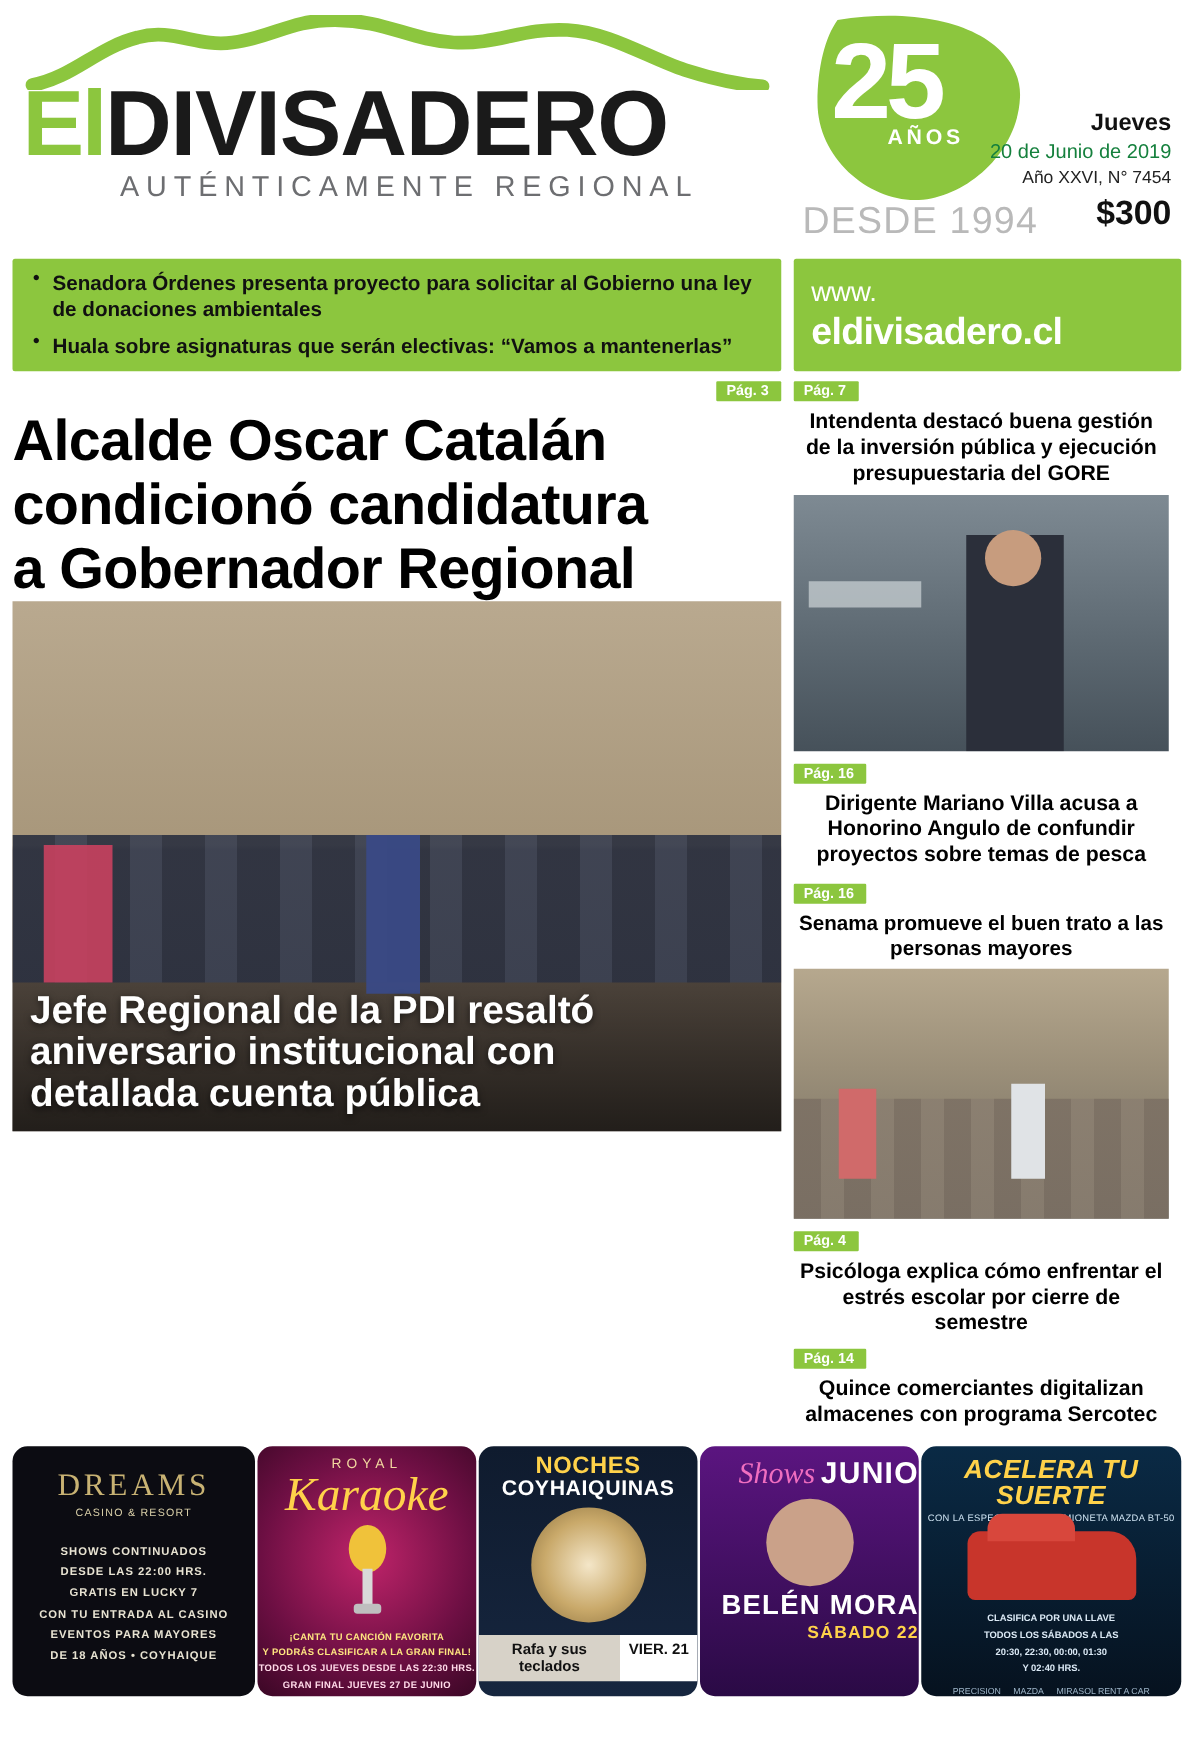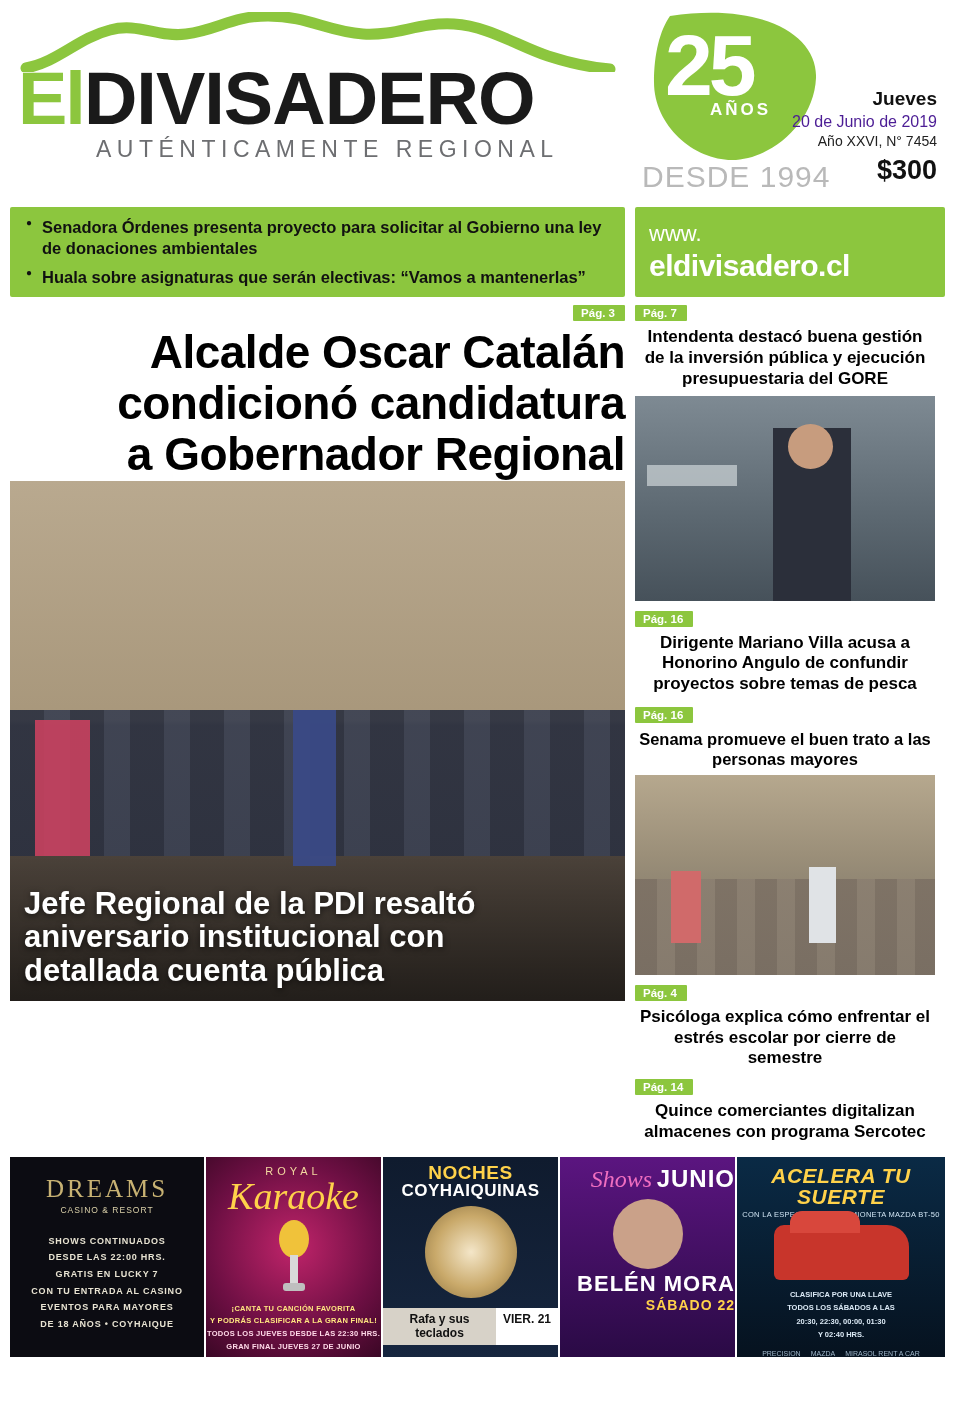--- a/index.html
+++ b/index.html
@@ -43,21 +43,21 @@
   .badge-anos {
     position:absolute; left:700px; top:92px;
     font-size:17px; letter-spacing:3px; color:#ffffff; font-weight:bold;
   }
   .desde {
     position:absolute; left:632px; top:152px;
     font-size:30px; color:#b9b9b9; letter-spacing:1px; font-weight:normal;
   }
   .issue-info { position:absolute; right:8px; top:80px; text-align:right; width:200px; }
   .issue-info .day { font-size:19px; font-weight:bold; color:#111; }
-  .issue-info .date { font-size:16px; color:#4c1d95; margin-top:3px; }
+  .issue-info .date { font-size:16px; color:#15803d; margin-top:3px; }
   .issue-info .year { font-size:14px; color:#222; margin-top:2px; }
   .issue-info .price { font-size:27px; font-weight:bold; color:#111; margin-top:6px; }
 
   
   .topbars { display:flex; gap:10px; margin-top:4px; }
   .bullets {
     width:615px; background:#8cc63e; color:#111; padding:10px 14px 10px 16px;
     border-radius:2px;
   }
   .bullets ul { margin:0; padding:0; list-style:none; }
@@ -83,45 +83,45 @@
 
   .pagtag {
     display:inline-block; background:#8cc63e; color:#fff;
     font-size:11.5px; font-weight:bold; padding:2px 10px 2px 8px; border-radius:1px;
   }
   .pagtag-row { text-align:right; }
 
   .headline-main {
     font-family:"Liberation Sans", sans-serif;
     font-weight:bold; font-size:46px; line-height:1.1; color:#000;
-    text-align:right; margin:6px 0 0 0; letter-spacing:-0.5px;
+    text-align:left; margin:6px 0 0 0; letter-spacing:-0.5px;
   }
   .headline-main div { white-space:nowrap; }
 
   
   .photo { position:relative; overflow:hidden; background:#9aa0a6; }
   .photo .cap {
     position:absolute; left:0; right:0; bottom:0; padding:10px 14px 14px 14px;
     color:#fff; font-weight:bold; font-size:31px; line-height:1.08;
     text-shadow:0 2px 6px rgba(0,0,0,.6);
   }
-  .photo-main { height:520px; margin-top:2px; }
+  .photo-main { height:424px; margin-top:2px; }
   .photo-intendenta { height:205px; }
   .photo-senama { height:200px; }
 
   .right-head {
     text-align:center; font-weight:bold; font-size:17px; line-height:1.22;
     color:#000; padding:6px 4px 6px 4px;
   }
   .right-head.small { font-size:16.5px; }
   .tag-left { text-align:left; }
 
   
   .ads { display:flex; gap:2px; margin-top:8px; height:200px; }
-  .ad { position:relative; overflow:hidden; color:#fff; }
+  .ad { position:relative; overflow:hidden; color:#fff;border-radius:12px; }
   .ad-dreams { width:194px; background:#0c0c12; display:flex; flex-direction:column;
     align-items:center; justify-content:flex-start; padding-top:18px; }
   .dreams-name { font-family:"Liberation Serif", serif; font-size:25px; letter-spacing:3px; color:#c8b273; }
   .dreams-sub { font-size:8.5px; color:#d9cfa8; letter-spacing:1px; margin-top:2px; }
   .dreams-lines { margin-top:18px; text-align:center; font-size:9px; line-height:1.85;
     color:#e8e3d2; letter-spacing:0.8px; font-weight:bold; }
 
   .ad-karaoke { width:175px; background:radial-gradient(circle at 50% 45%, #c0246a 0%, #6d0f43 60%, #3a0725 100%); text-align:center; padding-top:8px; }
   .ad-noches { width:175px; background:linear-gradient(180deg,#0f1b2e 0%, #16263f 100%); text-align:center; padding-top:6px; }
   .ad-shows { width:175px; background:linear-gradient(180deg,#5b1580 0%, #2a0a45 100%); text-align:right; padding-top:8px; }

